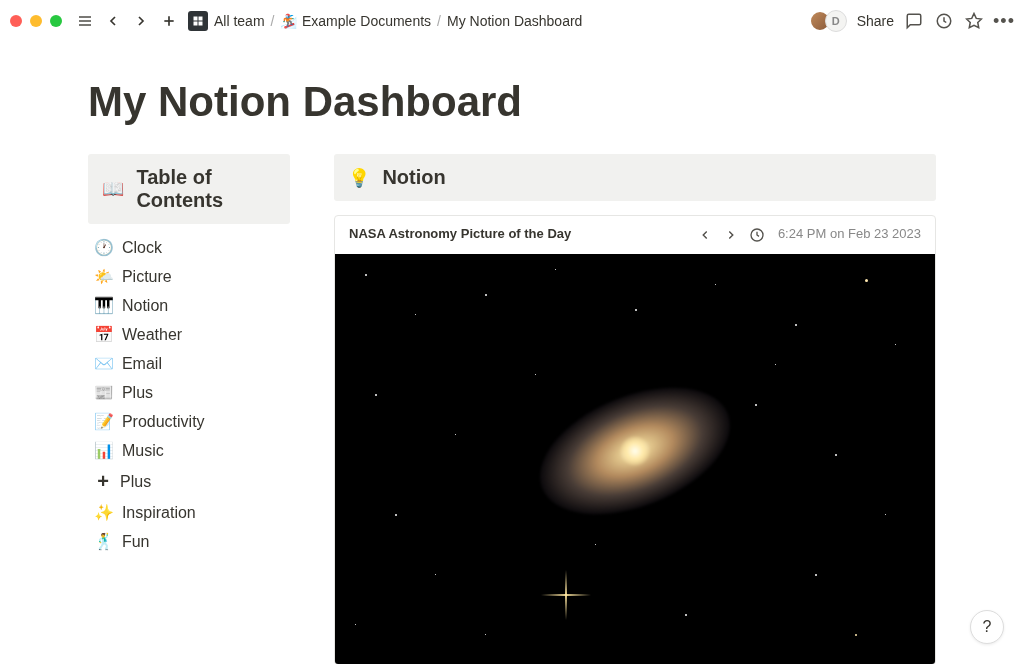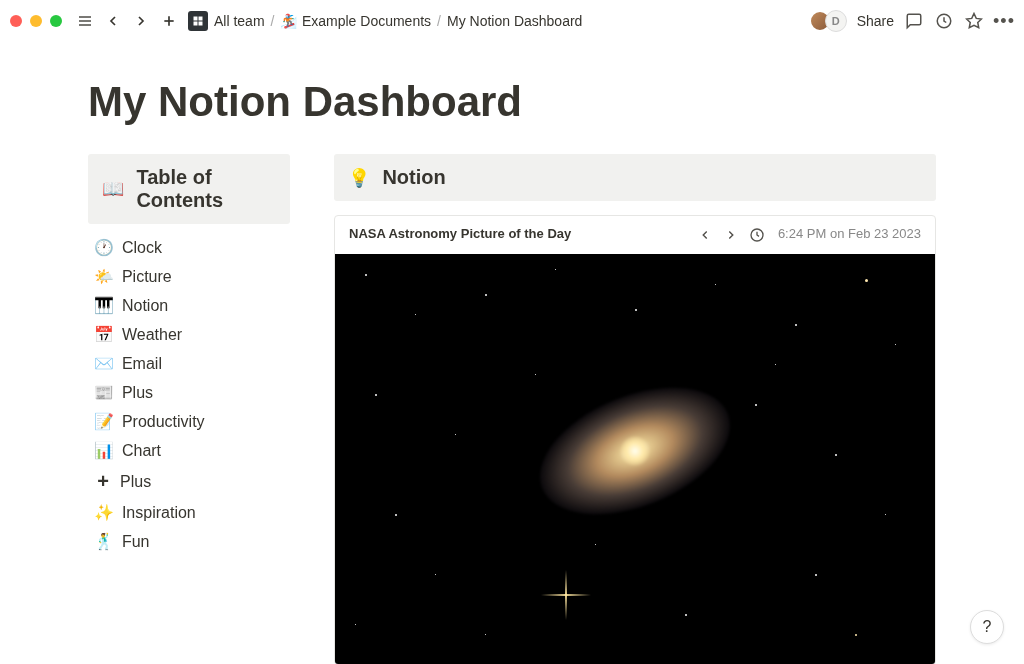--- a/index.html
+++ b/index.html
@@ -272,21 +272,21 @@
         <div class="toc-item">
           <span>📰</span>
           <span class="label">Plus</span>
         </div>
         <div class="toc-item">
           <span>📝</span>
           <span class="label">Productivity</span>
         </div>
         <div class="toc-item">
           <span>📊</span>
-          <span class="label">Chart</span>
+          <span class="label">Music</span>
         </div>
         <div class="toc-item plus">
           <span class="plus-glyph">+</span>
           <span class="label">Plus</span>
         </div>
         <div class="toc-item">
           <span>✨</span>
           <span class="label">Inspiration</span>
         </div>
         <div class="toc-item">

